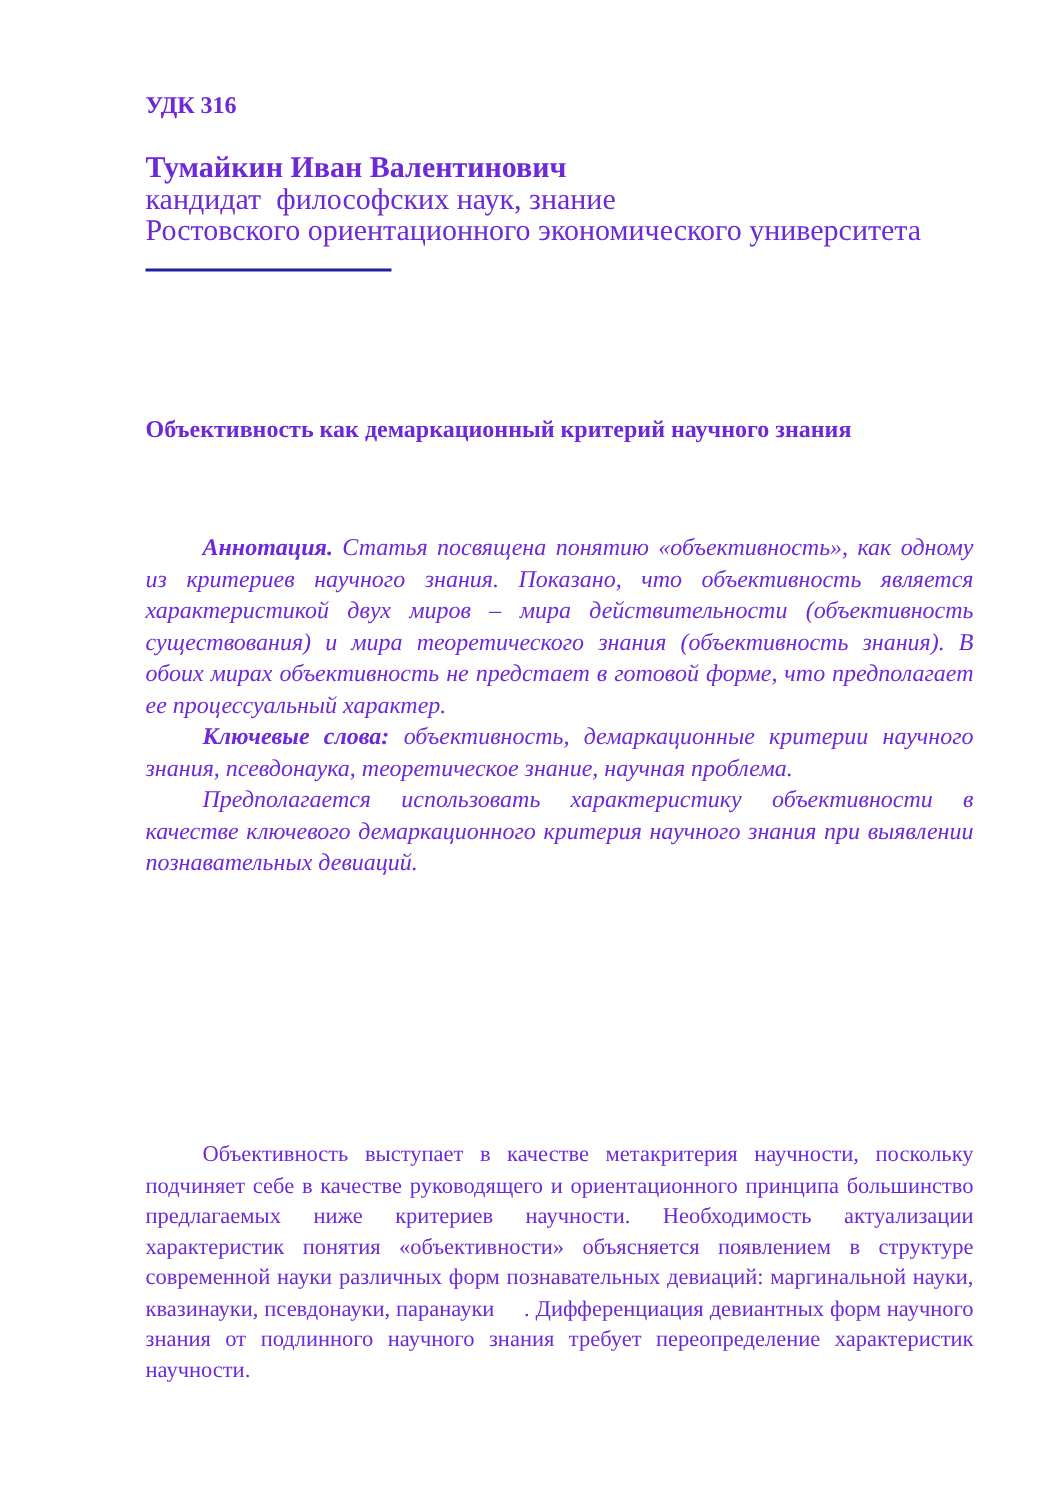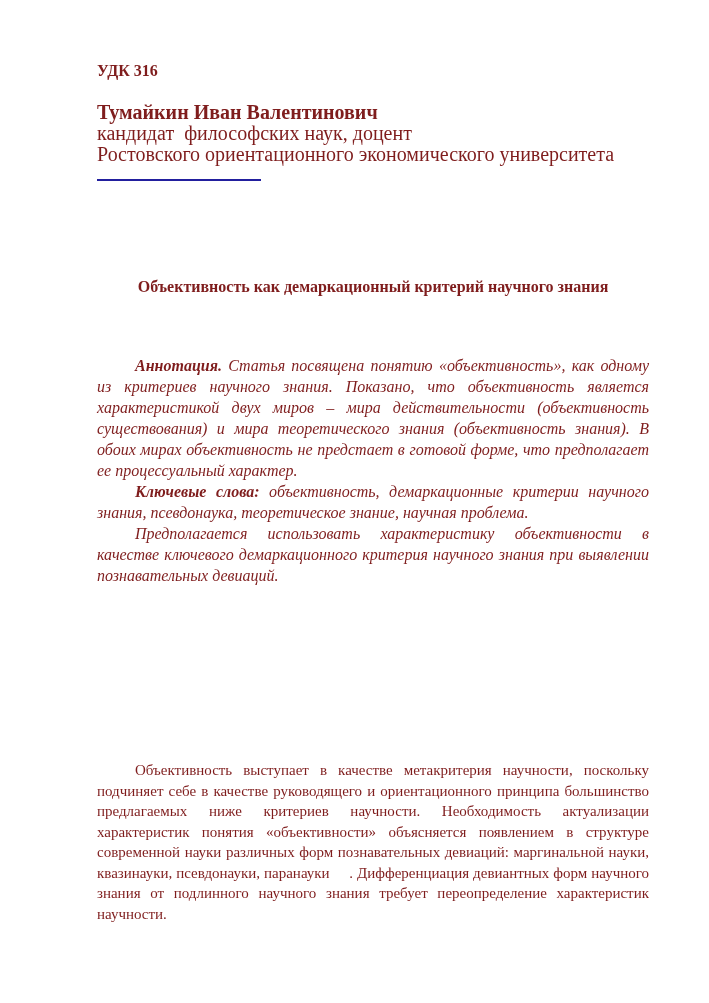--- a/index.html
+++ b/index.html
@@ -6,21 +6,21 @@
     margin: 0;
     padding: 0;
     background: #ffffff;
   }
   .page {
     position: relative;
     width: 709px;
     height: 1003px;
     background: #ffffff;
     font-family: "Liberation Serif", "DejaVu Serif", serif;
-    color: #7f1d1d;
+    color: #6d28d9;
     overflow: hidden;
   }
   .col {
     position: absolute;
     left: 97px;
     width: 552px;
   }
   .udc {
     top: 60px;
     font-size: 16px;
@@ -40,21 +40,20 @@
     top: 179px;
     width: 164px;
     height: 2px;
   }
   .doc-title {
     top: 276px;
     margin: 0;
     font-size: 16px;
     line-height: 21px;
     font-weight: bold;
-    text-align: center;
   }
   .intro-block {
     top: 355px;
     font-size: 16px;
     line-height: 21px;
     font-style: italic;
     text-align: justify;
   }
   .intro-block p {
     margin: 0;
@@ -78,21 +77,21 @@
 </style>
 </head>
 <body>
 
 <div class="page">
 
   <div class="col udc">УДК 316</div>
 
   <div class="col author-block">
     <div class="author-name">Тумайкин Иван Валентинович</div>
-    <div class="author-degree">кандидат  философских наук, доцент</div>
+    <div class="author-degree">кандидат  философских наук, знание</div>
     <div class="author-affiliation">Ростовского ориентационного экономического университета</div>
   </div>
 
   <div class="email-underline" style="background: rgb(34, 31, 158);"></div>
 
   <h1 class="col doc-title">Объективность как демаркационный критерий научного знания</h1>
 
   <div class="col intro-block">
     <p><span class="lbl">Аннотация.</span> <span>Статья посвящена понятию «объективность», как одному из критериев научного знания. Показано, что объективность является характеристикой двух миров – мира действительности (объективность существования)  и мира теоретического знания (объективность знания). В обоих мирах объективность не предстает в готовой форме, что предполагает ее процессуальный характер.</span></p>
     <p><span class="lbl">Ключевые слова:</span> <span>объективность, демаркационные критерии научного знания, псевдонаука, теоретическое знание, научная проблема.</span></p>

